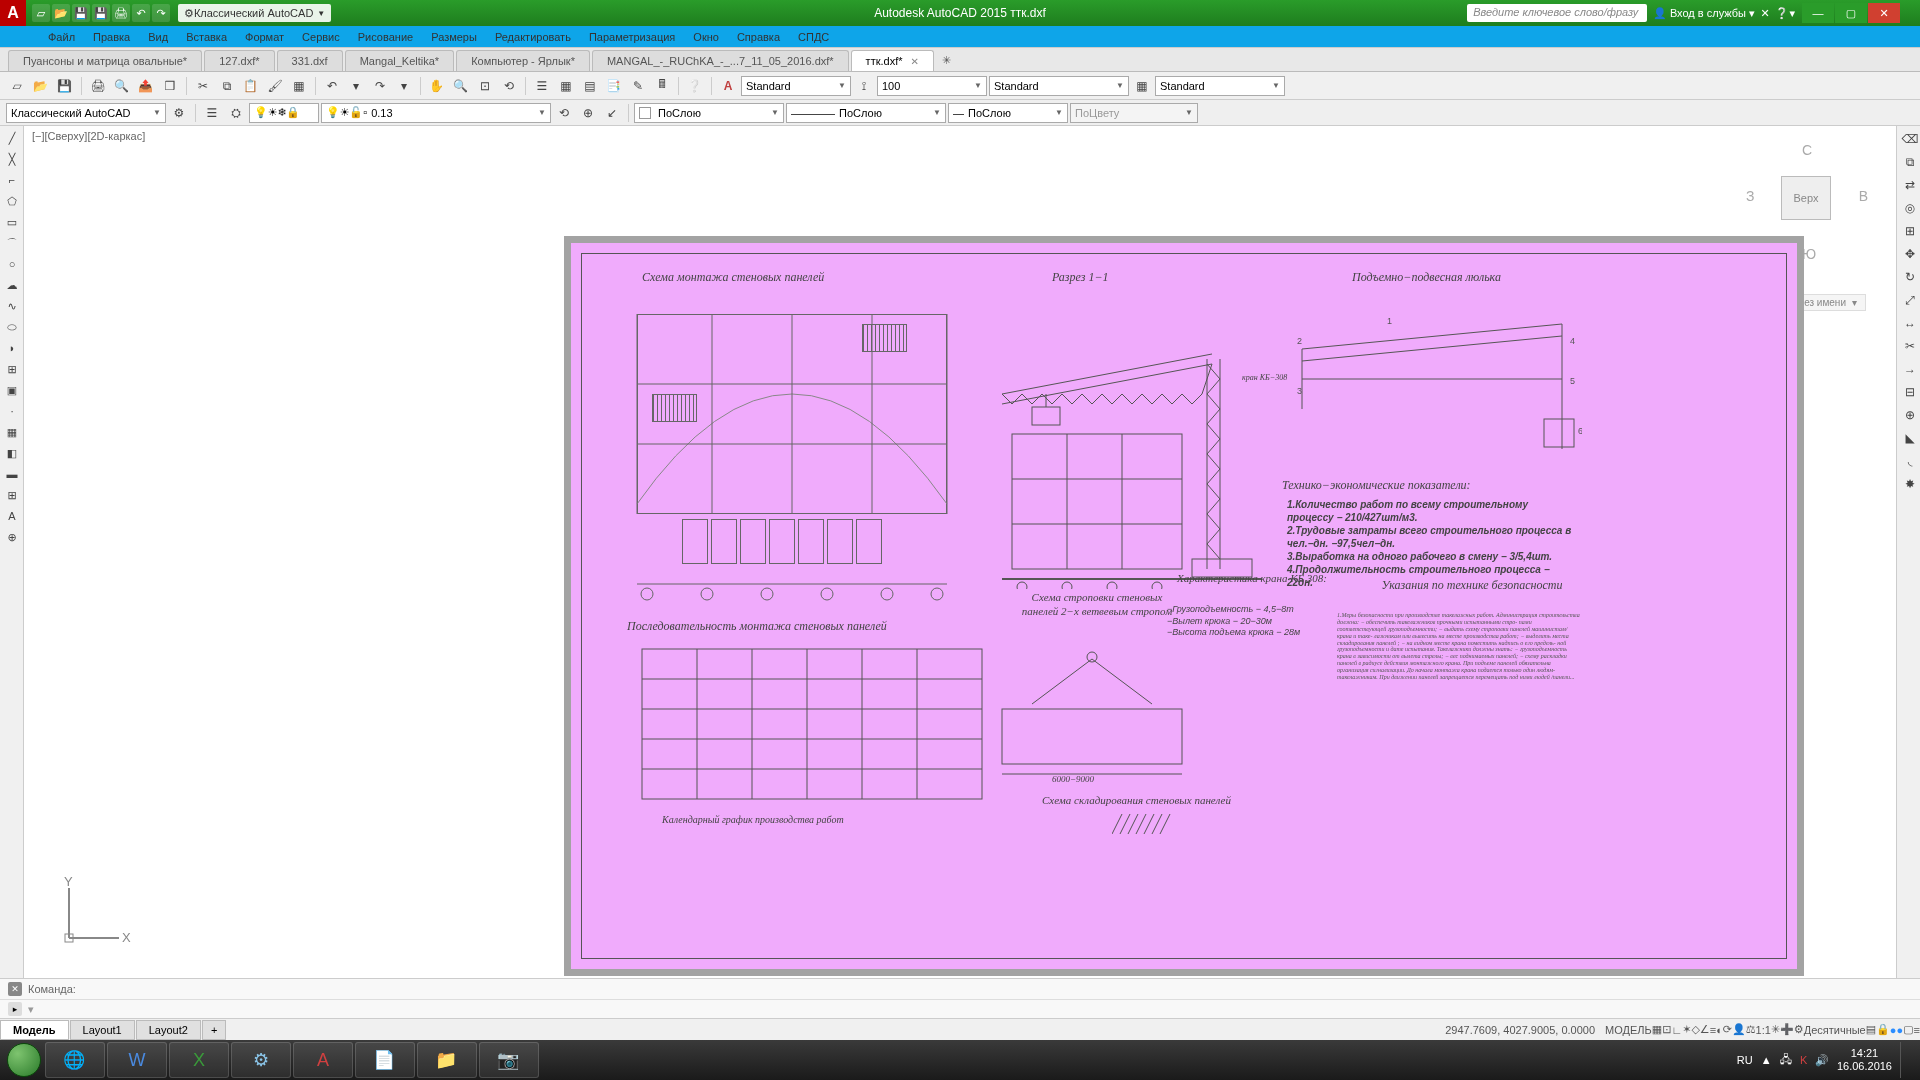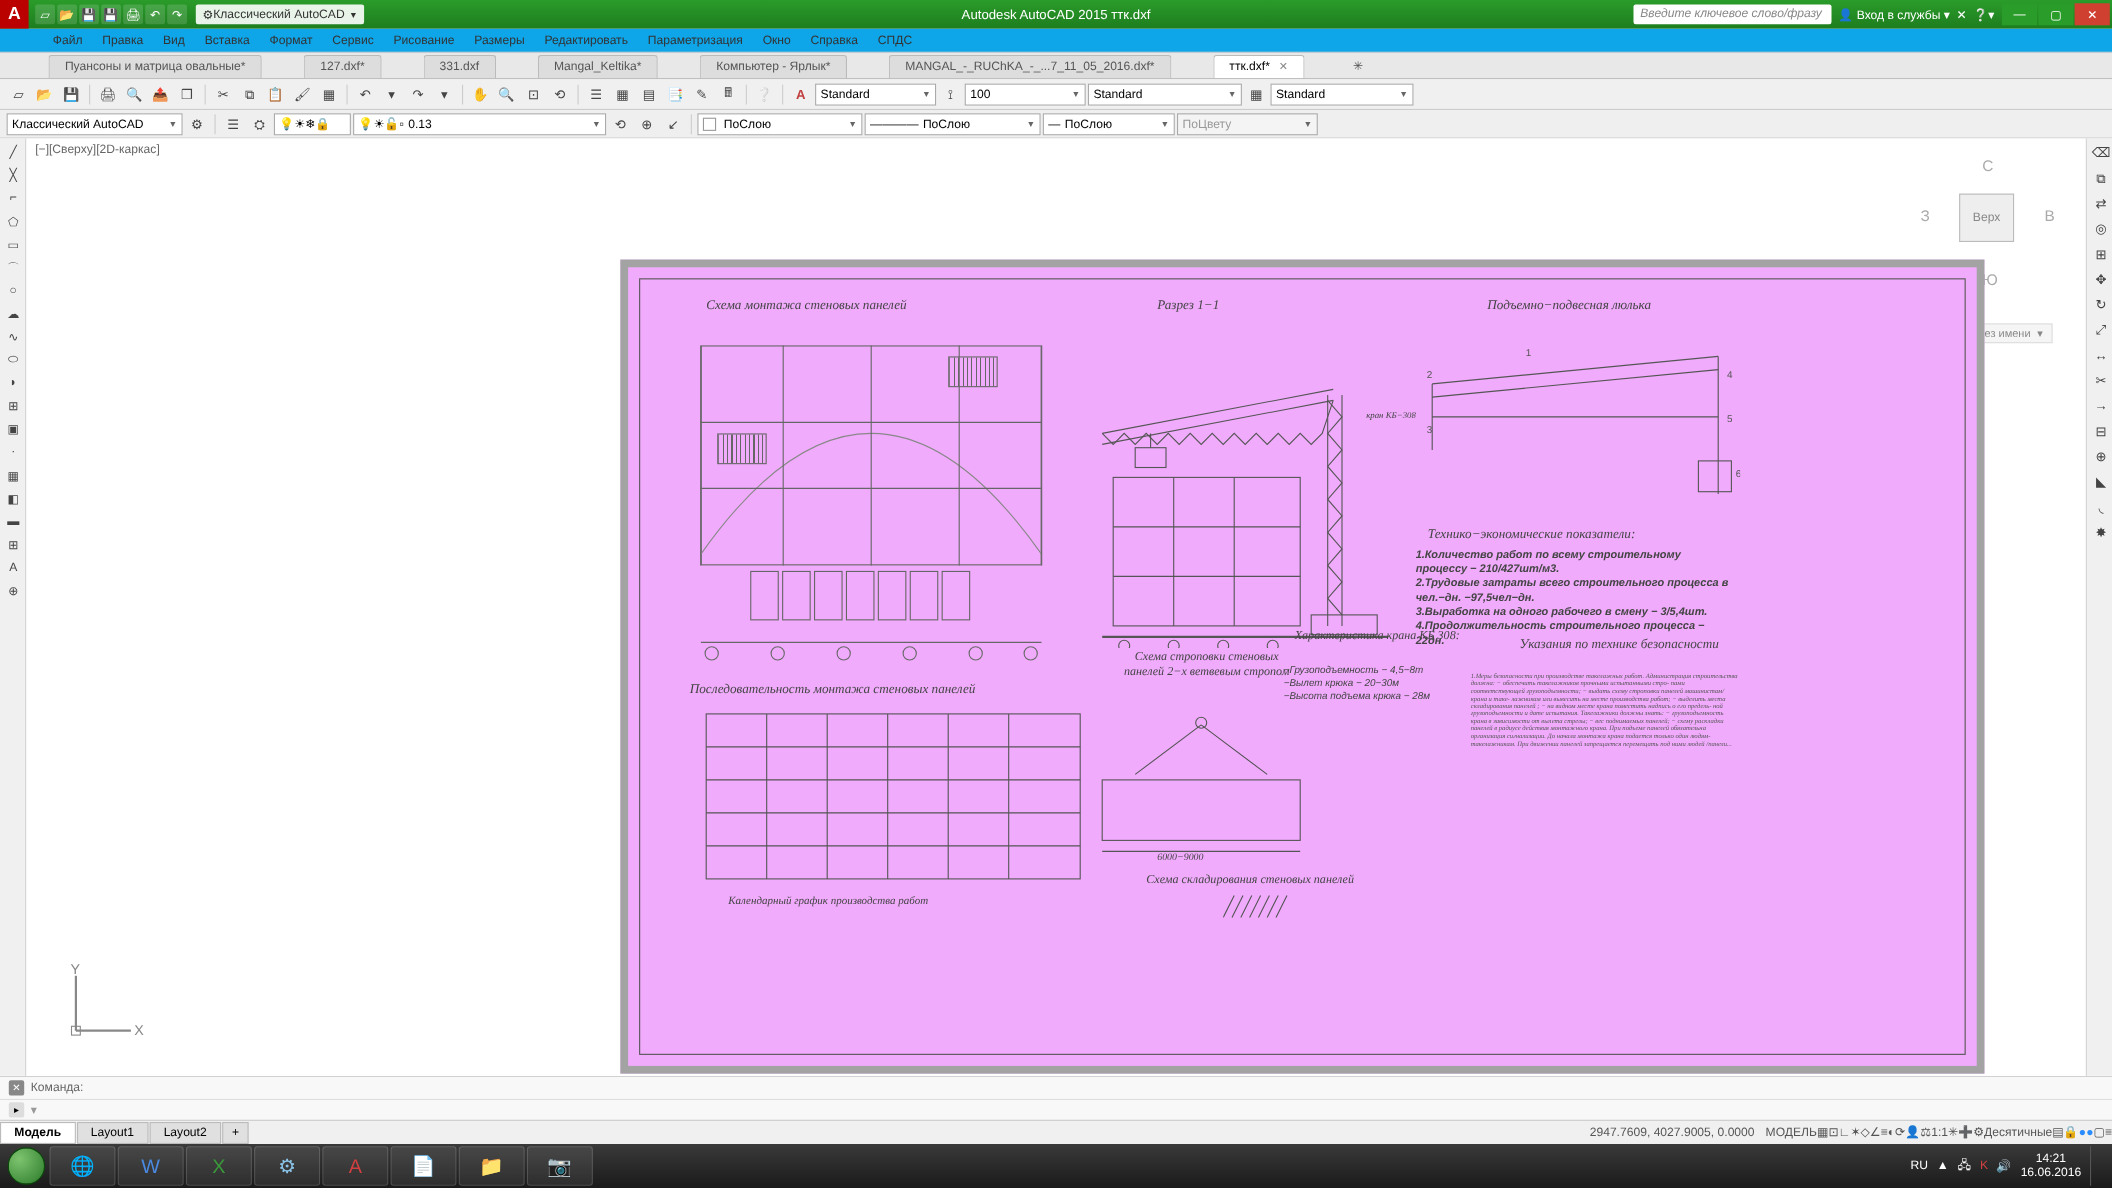--- a/index.html
+++ b/index.html
@@ -6,33 +6,33 @@
 body { width: 1920px; height: 1080px; overflow: hidden; background: #f0f0f0; font-size: 11px; }
 
 
 .titlebar { height: 26px; background: linear-gradient(#2a9c2a, #1e7d1e); display: flex; align-items: center; color: #fff; position: relative; }
 .titlebar .logo { width: 26px; height: 26px; background: #b00; display: flex; align-items: center; justify-content: center; color: #fff; font-weight: bold; font-size: 16px; }
 .titlebar .qat { display: flex; gap: 2px; margin-left: 6px; align-items: center; }
 .titlebar .qat .ico { width: 18px; height: 18px; background: rgba(255,255,255,.15); border-radius: 2px; display: flex; align-items: center; justify-content: center; font-size: 11px; }
 .titlebar .ws-sel { margin-left: 8px; display: flex; align-items: center; background: rgba(255,255,255,.9); color: #333; padding: 1px 6px; border-radius: 2px; height: 18px; }
 .titlebar .ws-sel .arrow { margin-left: 4px; font-size: 8px; }
 .titlebar .center { position: absolute; left: 50%; transform: translateX(-50%); color: #fff; font-size: 12px; }
-.titlebar .right { margin-left: auto; display: flex; align-items: center; gap: 6px; padding-right: 2px; }
+.titlebar .right { margin-left: auto; display: flex; align-items: center; gap: 6px; padding-right: 20px; }
 .titlebar .search { background: #fff; color: #888; padding: 2px 6px; width: 180px; height: 18px; font-style: italic; border-radius: 2px; }
 .titlebar .winbtn { display: flex; }
 .titlebar .winbtn div { width: 32px; height: 20px; display: flex; align-items: center; justify-content: center; background: #2a9c2a; margin-left: 1px; }
 .titlebar .winbtn .close { background: #d04030; }
 
 
 .menubar { height: 22px; background: #0ea5e9; border-bottom: 1px solid #ccc; display: flex; align-items: center; padding-left: 40px; gap: 2px; }
 .menubar span { padding: 3px 8px; color: #333; cursor: default; }
 
 
 .tabs { height: 24px; background: #e8e8e8; border-bottom: 1px solid #bbb; display: flex; align-items: flex-end; padding-left: 8px; }
-.tab { padding: 4px 14px; background: #ddd; border: 1px solid #bbb; border-bottom: none; margin-right: 2px; border-radius: 3px 3px 0 0; color: #555; font-size: 11px; display: flex; align-items: center; gap: 8px; margin-left: 36px; }
+.tab { padding: 4px 14px; background: #ddd; border: 1px solid #bbb; border-bottom: none; margin-right: 2px; border-radius: 3px 3px 0 0; color: #555; font-size: 11px; display: flex; align-items: center; gap: 8px; }
 .tab.active { background: #fff; color: #000; }
 .tab .x { color: #888; font-size: 10px; }
 .tab.new { background: transparent; border: none; padding: 4px 6px; }
 
 
 .toolbar { height: 28px; background: #f0f0f0; border-bottom: 1px solid #ccc; display: flex; align-items: center; padding: 0 6px; gap: 2px; }
 .tbtn { width: 22px; height: 22px; display: flex; align-items: center; justify-content: center; border: 1px solid transparent; border-radius: 2px; font-size: 12px; color: #444; }
 .tsep { width: 1px; height: 18px; background: #ccc; margin: 0 3px; }
 .tsel { height: 20px; border: 1px solid #aaa; background: #fff; padding: 0 4px; display: flex; align-items: center; gap: 4px; font-size: 11px; }
 .tsel .arrow { font-size: 8px; color: #666; margin-left: auto; }
@@ -376,21 +376,21 @@
           <rect x="252" y="130" width="30" height="28" stroke="#555" fill="none"></rect>
           <text x="5" y="55" font-size="9" fill="#555">2</text>
             <text x="95" y="35" font-size="9" fill="#555">1</text>
           <text x="5" y="105" font-size="9" fill="#555">3</text>
             <text x="278" y="55" font-size="9" fill="#555">4</text>
           <text x="278" y="95" font-size="9" fill="#555">5</text>
             <text x="286" y="145" font-size="9" fill="#555">6</text>
         </svg>
 
 
-        <div class="dwg-text" style="top:224px;left:700px;font-size:12px;margin-left:16px;">Технико−экономические показатели:</div>
+        <div class="dwg-text" style="top:224px;left:700px;font-size:12px;">Технико−экономические показатели:</div>
         <div class="dwg-text" style="top:244px;left:705px;font-size:10px;line-height:1.3;width:290px;font-weight:bold;">
           <div>1.Количество работ по всему строительному процессу − 210/427шт/м3.</div>
             <div>2.Трудовые затраты всего строительного процесса в чел.−дн. −97,5чел−дн.</div>
           <div>3.Выработка на одного рабочего в смену − 3/5,4шт.</div>
             <div>4.Продолжительность строительного процесса − 22дн.</div>
         </div>
 
         <div class="dwg-text" style="top:318px;left:580px;font-size:11px;text-align:center;width:180px;">Характеристика крана КБ 308:</div>
         <div class="dwg-text" style="top:350px;left:585px;font-size:9px;line-height:1.3;">
           <div>−Грузоподъемность − 4,5−8т</div>

